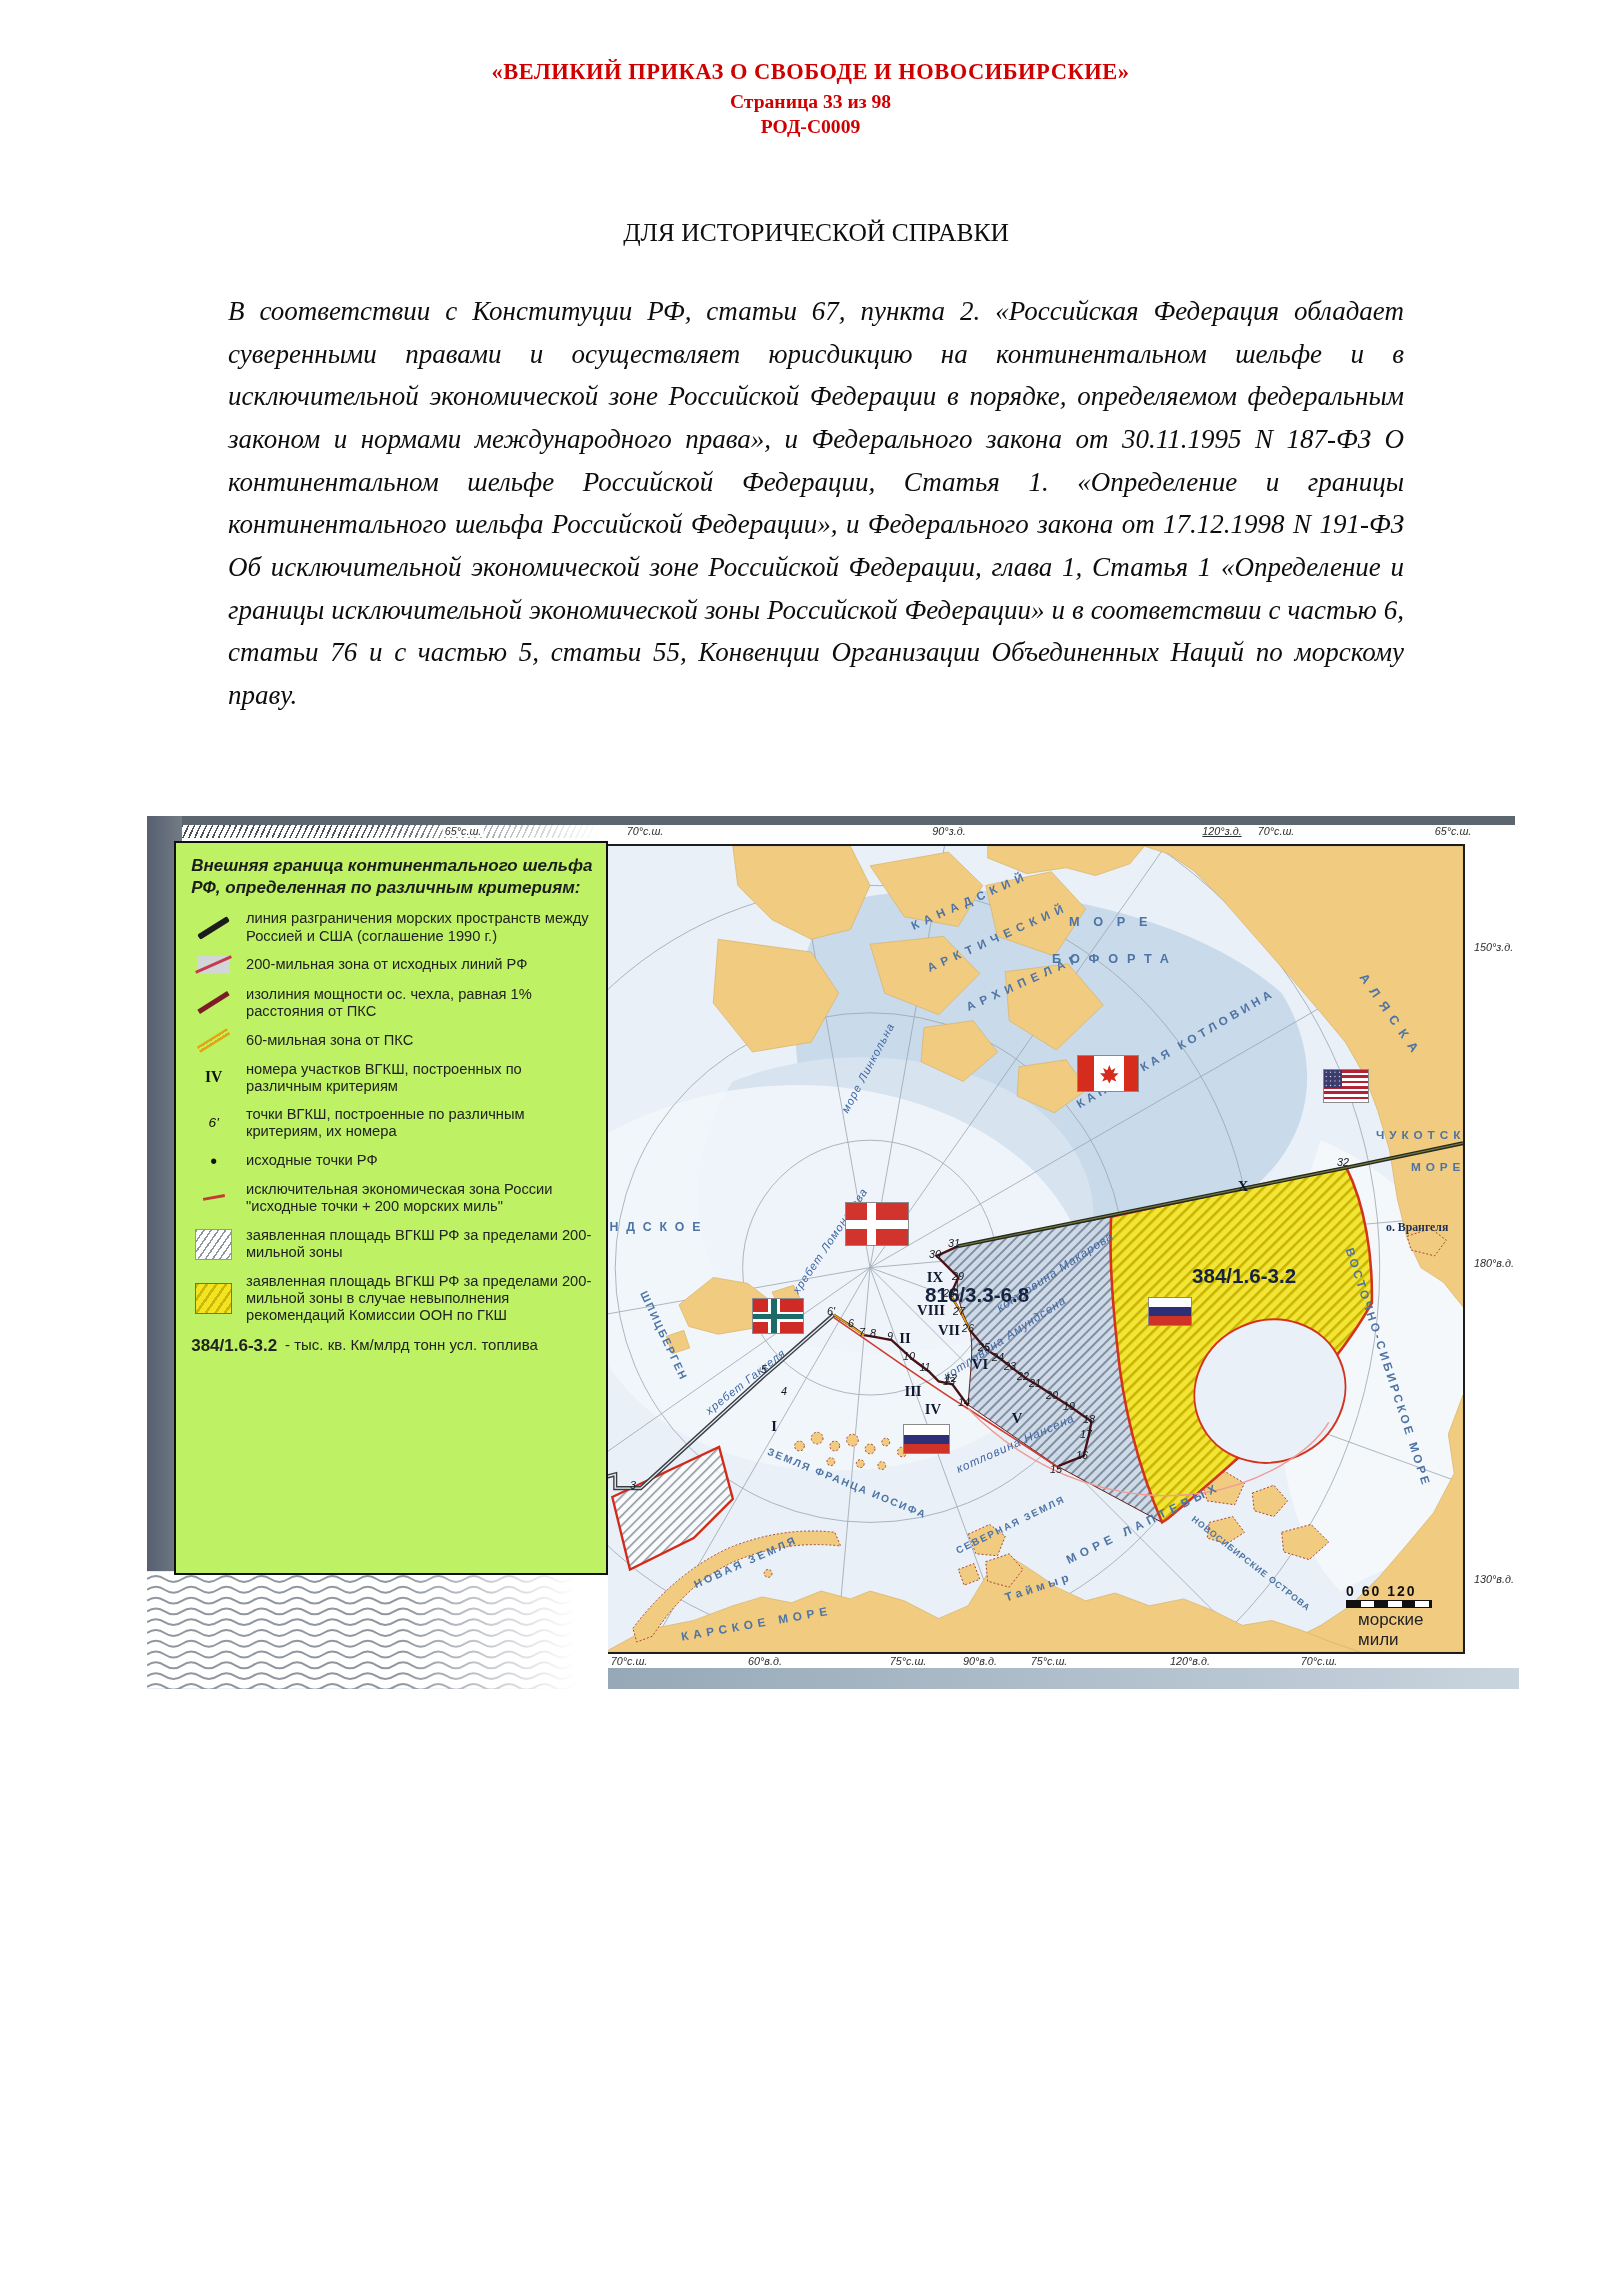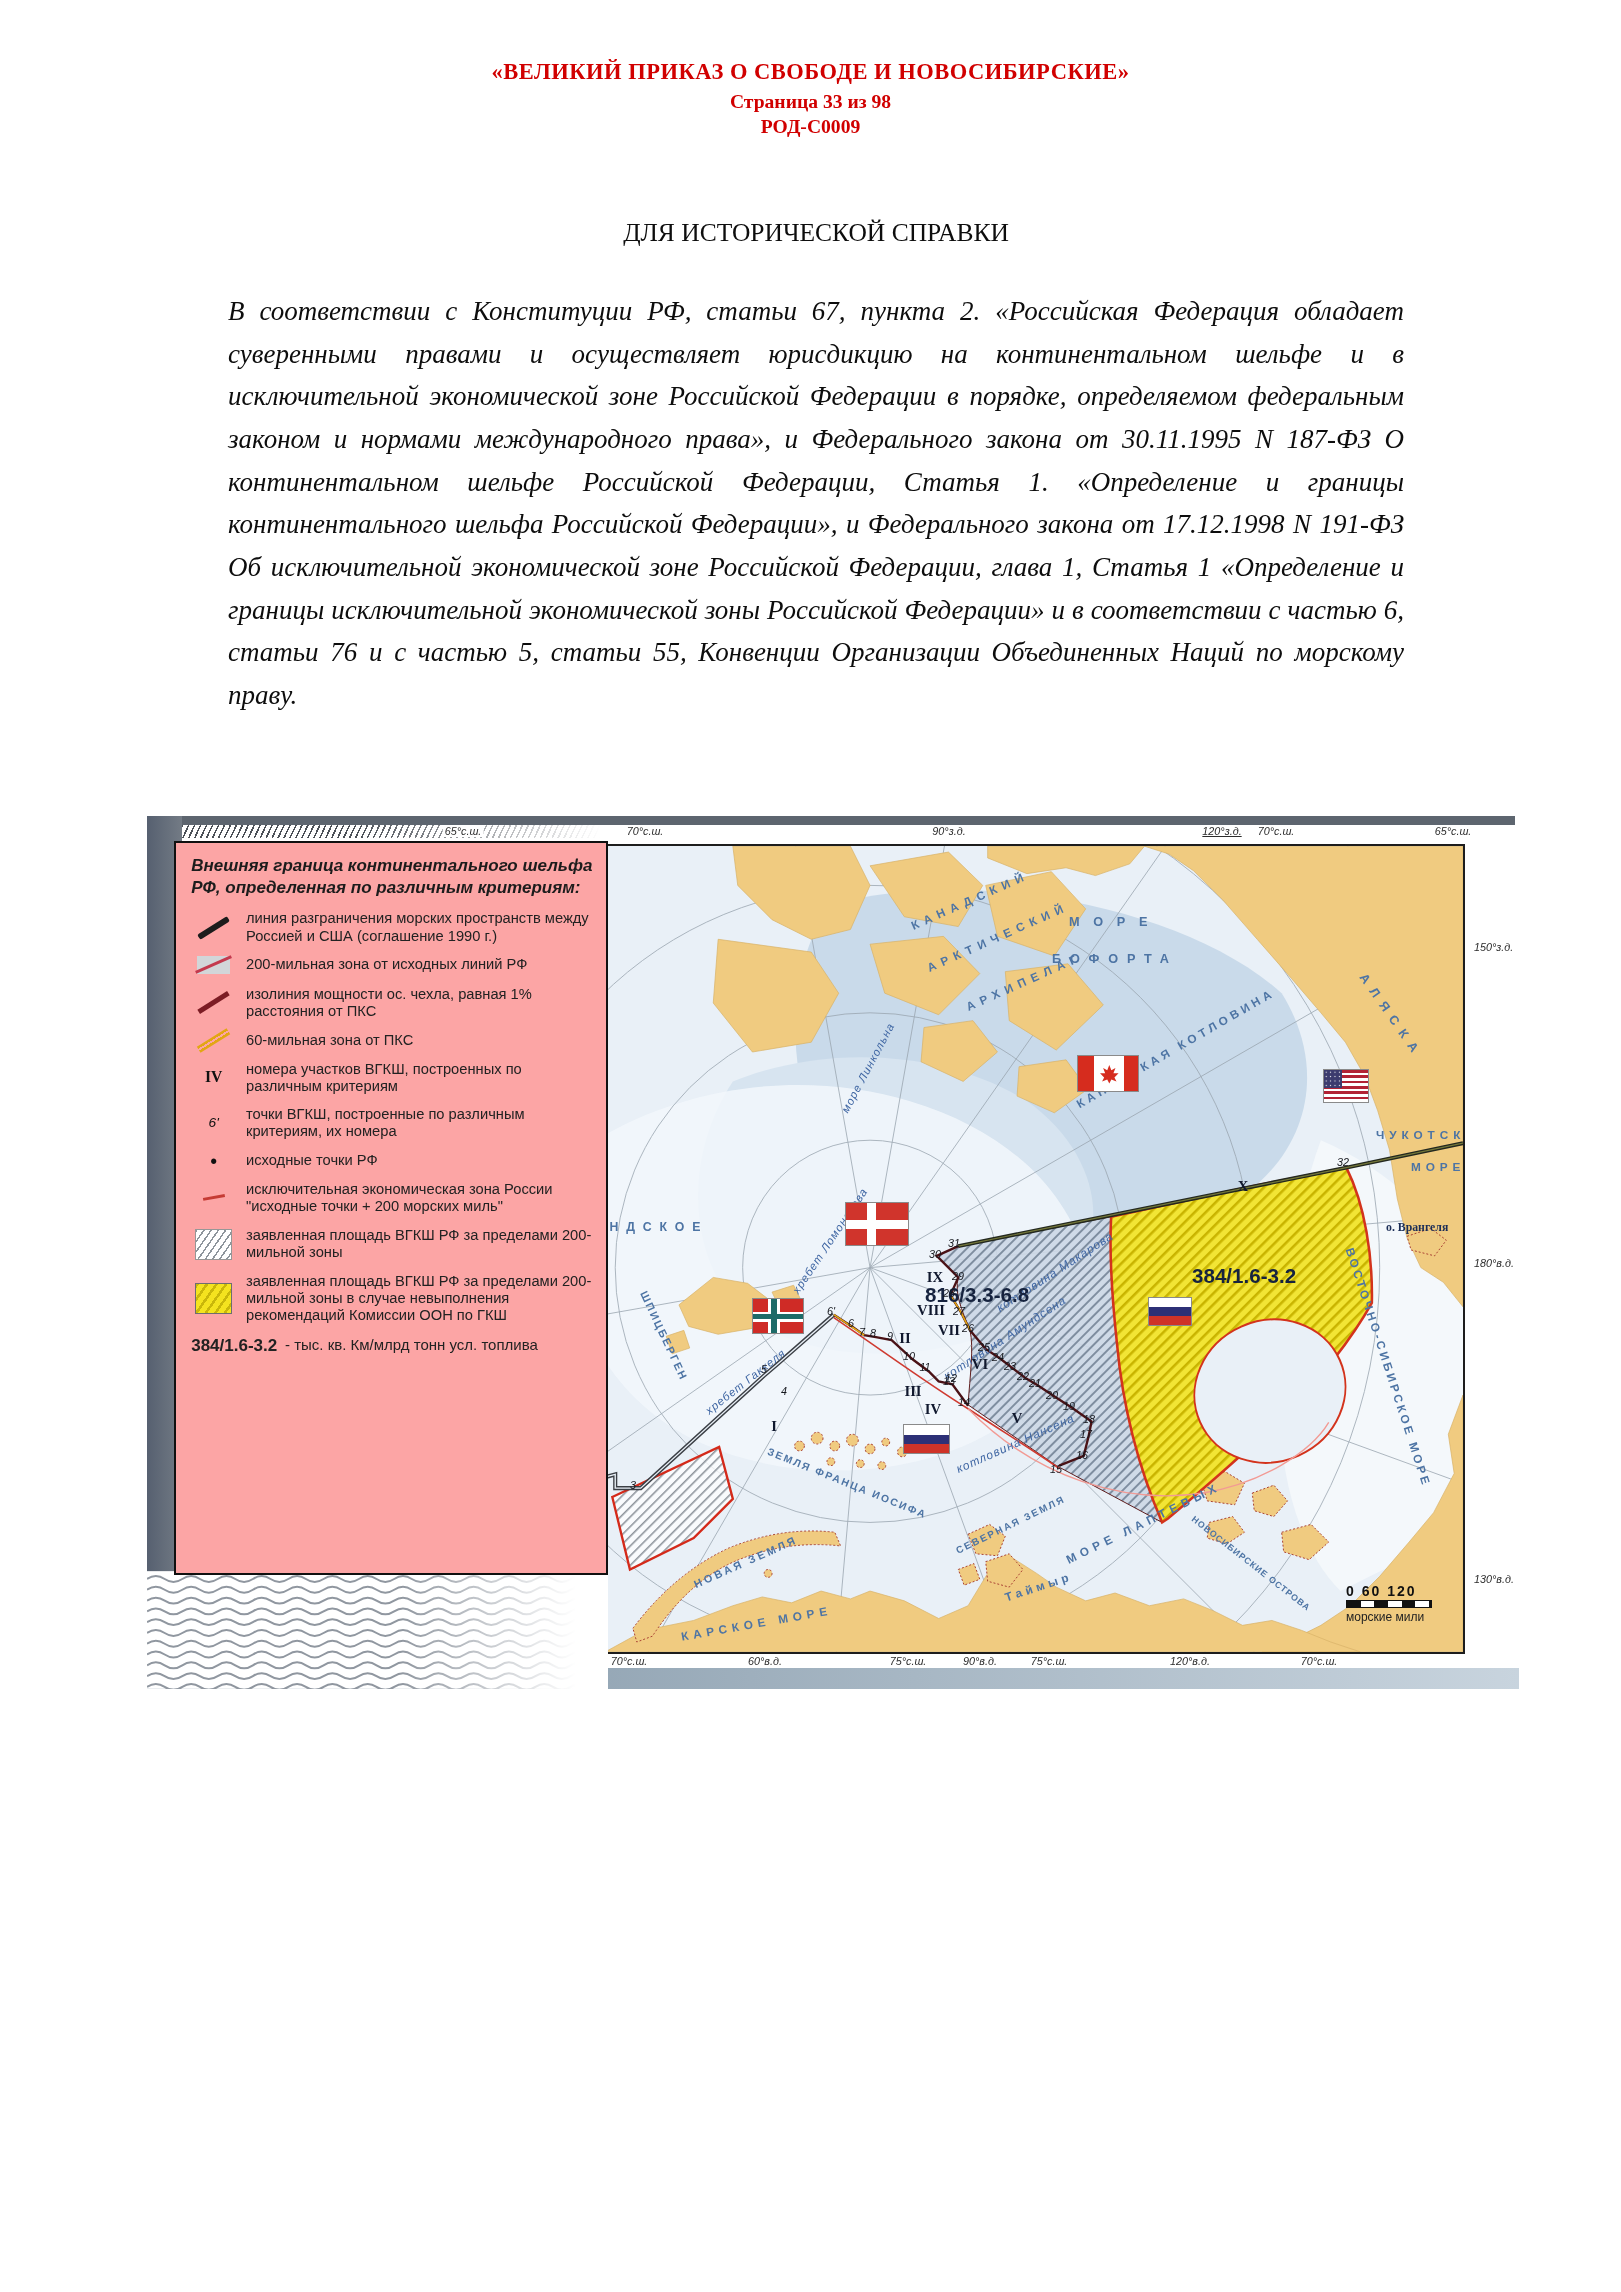--- a/index.html
+++ b/index.html
@@ -69,21 +69,21 @@
   .flag-no .h{position:absolute;left:0;top:38%;width:100%;height:9.8px;background:#fff;}
   .flag-no .v2{position:absolute;left:calc(30% + 2.9px);top:0;width:5.9px;height:100%;background:#1d6b68;}
   .flag-no .h2{position:absolute;left:0;top:calc(38% + 2.5px);width:100%;height:4.9px;background:#1d6b68;}
   .flag-ca{background:linear-gradient(to right,#d62c1e 0 15.7px,#ffffff 15.7px 46px,#d62c1e 46px);}
   .flag-ca svg{position:absolute;left:20.6px;top:7.8px;}
   .flag-us{background:repeating-linear-gradient(#b22234 0 2.6px,#ffffff 2.6px 5.3px);}
   .flag-us .canton{position:absolute;left:0;top:0;width:42%;height:55%;background:#3c3b6e;
     background-image:radial-gradient(#fff 0.7px,rgba(255,255,255,0) 0.9px);background-size:4.4px 4.4px;}
 
   
-  .legend{position:absolute;left:26.5px;top:24.5px;width:434px;height:734px;background:#fca5a5;
+  .legend{position:absolute;left:26.5px;top:24.5px;width:434px;height:734px;background:#bef264;
           border:2px solid #101010;box-sizing:border-box;padding:12.7px 9.8px 7.8px 15.7px;overflow:hidden;}
   .legend-title{font-weight:bold;font-style:italic;font-size:17px;line-height:1.28;
                 color:#1c1c1c;margin-bottom:11.8px;}
   .lrow{display:flex;gap:9.8px;margin-bottom:11.8px;font-size:14.7px;line-height:1.16;color:#222;}
   .lico{flex:0 0 45px;display:flex;align-items:center;justify-content:center;}
   .ltext{flex:1;}
   .ico-dbl{width:33px;height:7.8px;transform:rotate(-32deg);
     background:linear-gradient(#5a5a5a 0 2px,rgba(0,0,0,0) 2px 5.9px,#5a5a5a 5.9px 7.8px);}
   .ico-us{width:35px;height:5.9px;background:#1c1c1c;border-radius:2px;transform:rotate(-32deg);}
   .ico-200{width:33px;height:17.6px;background:#d2d6d9;position:relative;}
@@ -101,21 +101,21 @@
   .sym-6{font-style:italic;font-size:13.7px;color:#111;}
   .sym-dot{font-size:19.6px;color:#111;line-height:0;}
   .lnote{display:flex;gap:7.8px;font-size:15px;color:#222;margin-top:2px;}
   .lnote-val{font-weight:bold;font-size:17px;white-space:nowrap;}
 
   
   .scalebar{position:absolute;left:1162px;top:737px;width:108px;color:#222;}
   .scalebar .ticks{font-size:14px;letter-spacing:2px;font-weight:bold;color:#111;}
   .scalebar .bar{width:84px;height:5.9px;margin-top:1px;border:1px solid #111;
     background:repeating-linear-gradient(to right,#111 0 13.7px,#fff 13.7px 27.4px);}
-  .scalebar .cap{font-size:12px;margin-top:2px;}
+  .scalebar .cap{font-size:17px;margin-top:2px;margin-left:12px;}
 </style>
 </head>
 <body>
 
 <div class="page">
 
   <div class="doc-header">
     <div class="doc-title">«ВЕЛИКИЙ ПРИКАЗ О СВОБОДЕ И НОВОСИБИРСКИЕ»</div>
     <div class="doc-page">Страница 33 из 98</div>
     <div class="doc-code">РОД-С0009</div>

